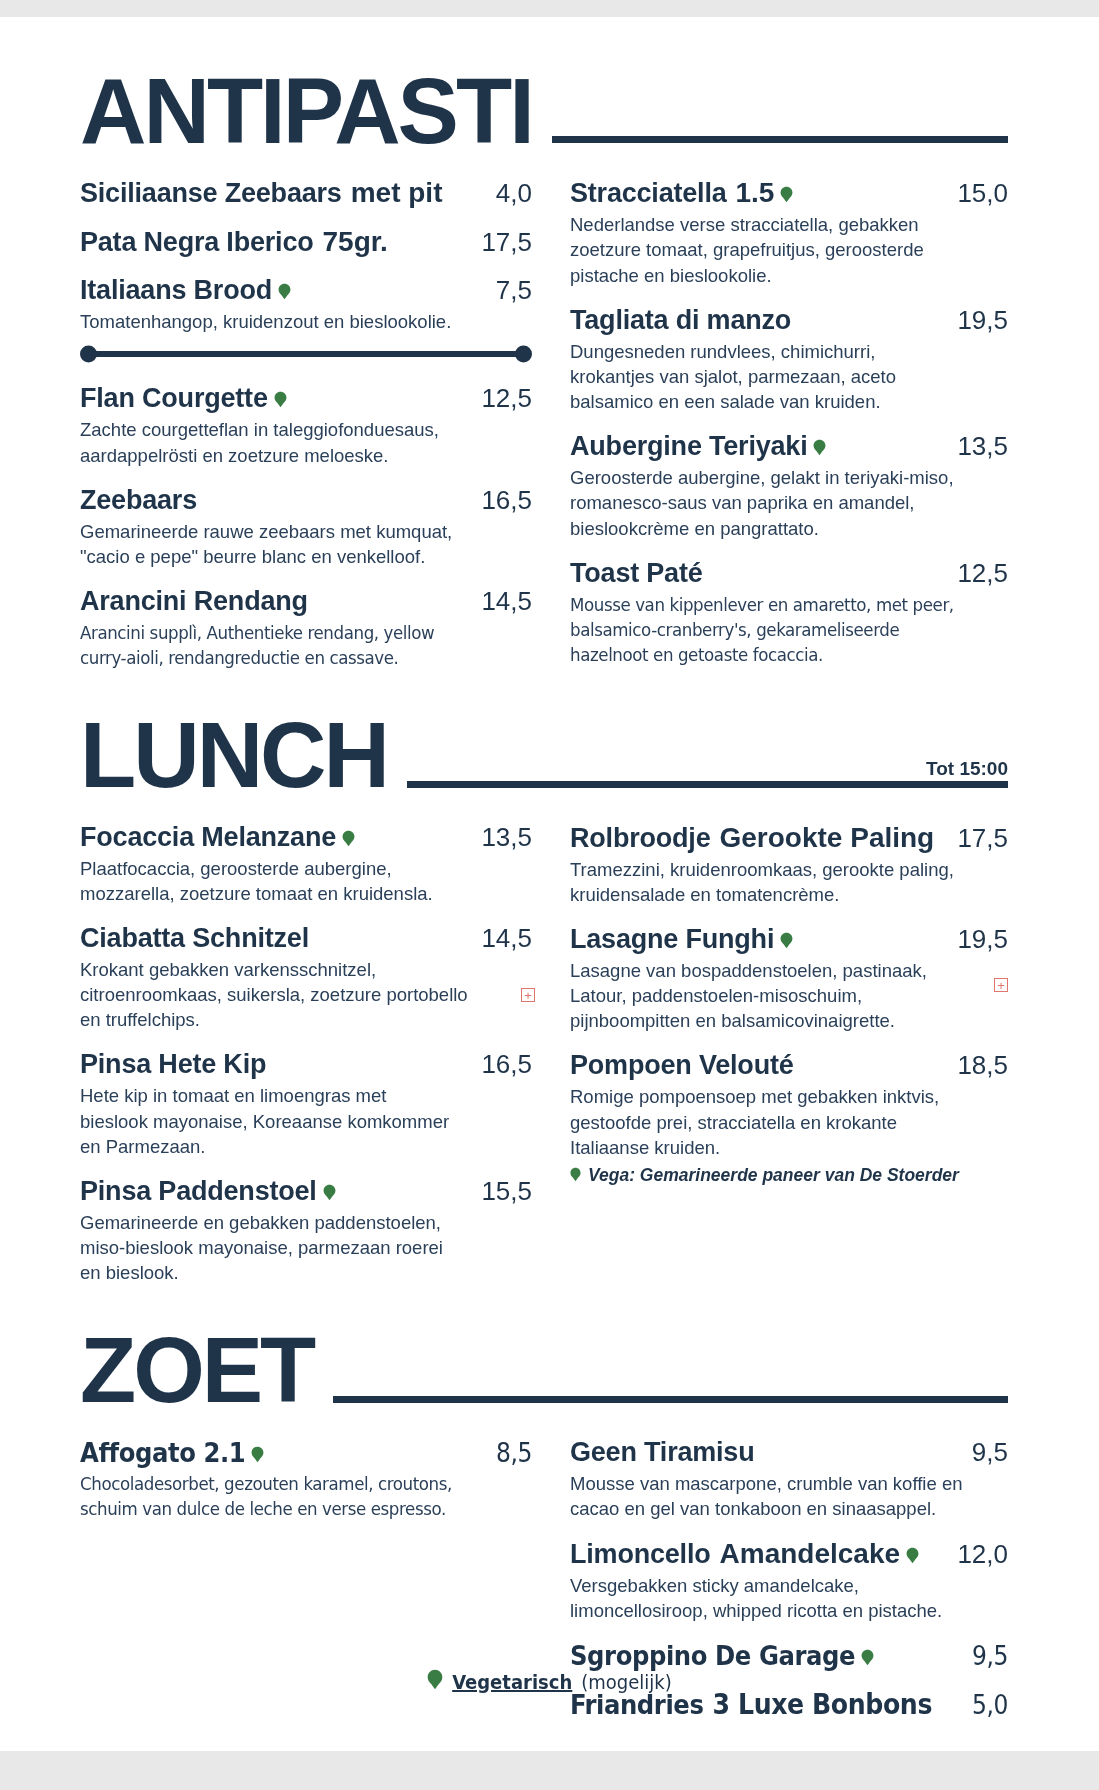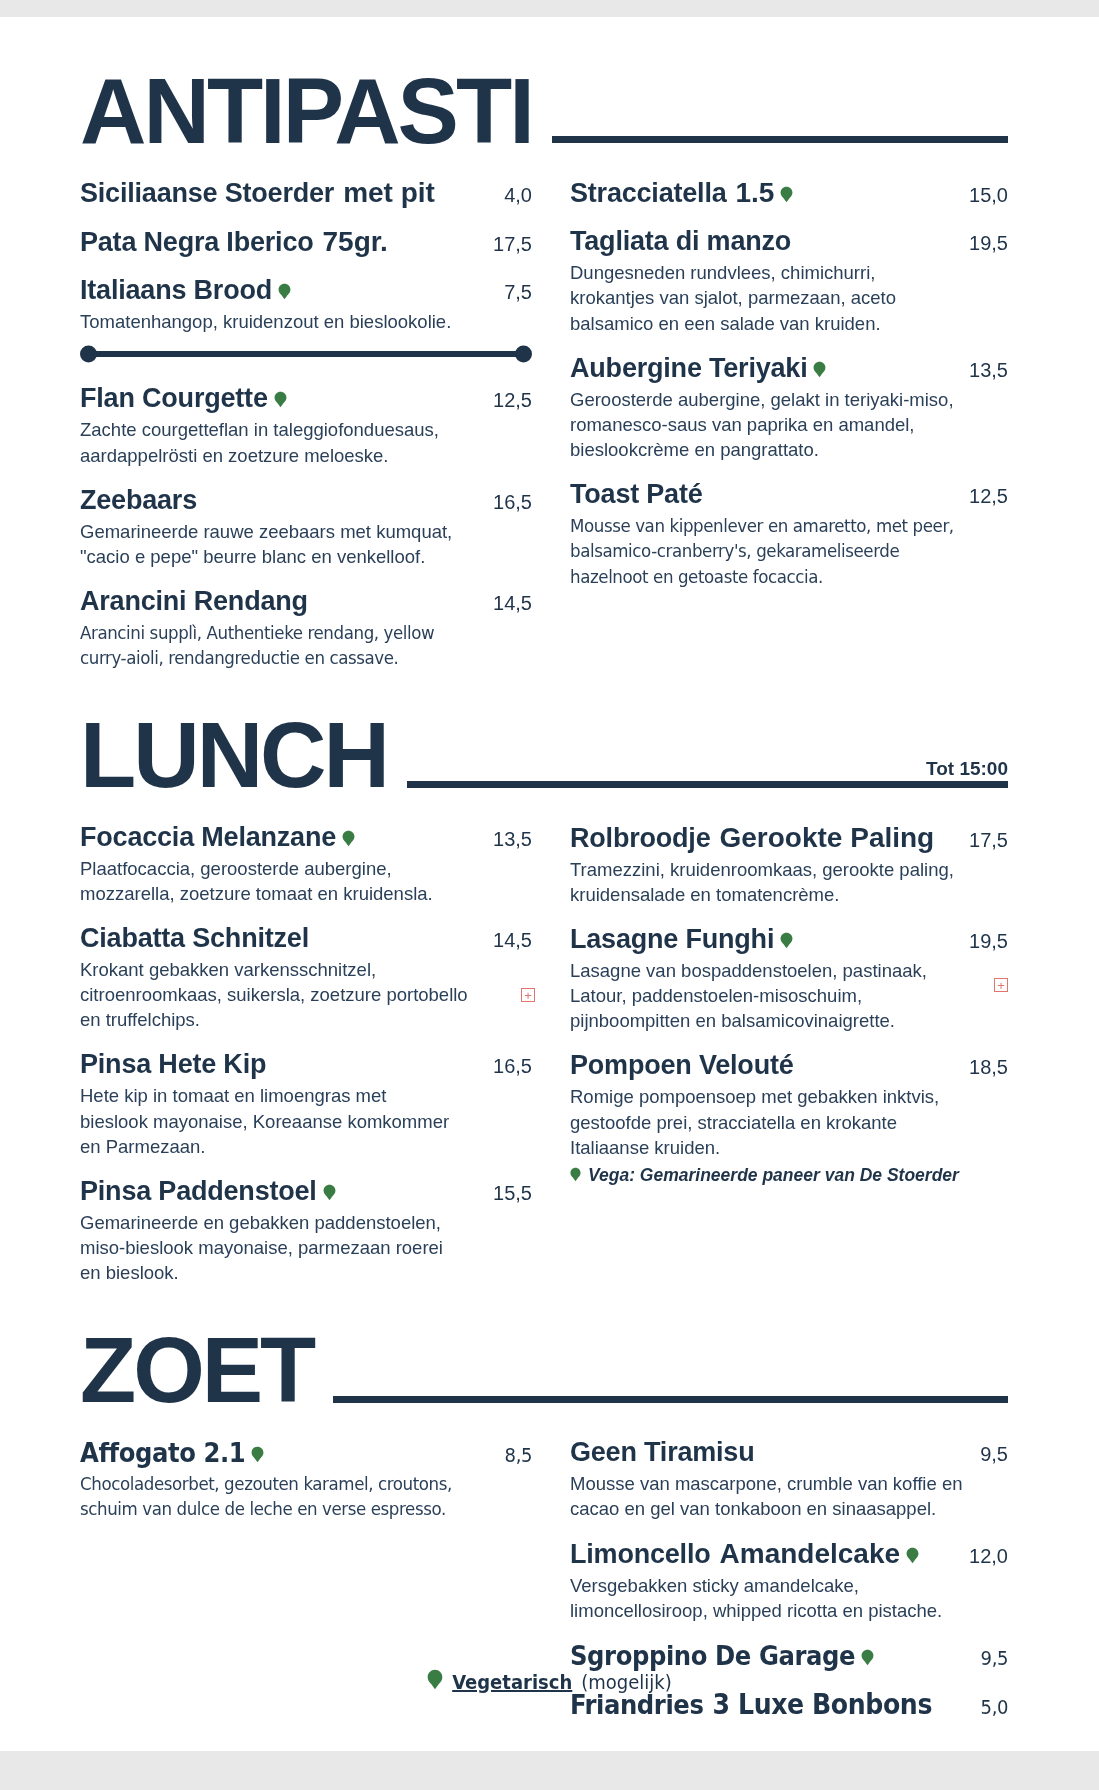--- a/index.html
+++ b/index.html
@@ -13,21 +13,21 @@
   .sec-head{display:flex;align-items:flex-end;position:relative;margin-bottom:27px;}
   .sec-title{font-size:92px;font-weight:700;line-height:0.84;letter-spacing:-3px;white-space:nowrap;}
   .sec-rule{flex:1;height:7px;background:#1f3349;margin:0 0 7px 20px;}
   .sec-note{position:absolute;right:0;bottom:15px;font-size:19px;font-weight:700;}
   .grid{display:grid;grid-template-columns:452px 438px;column-gap:38px;align-items:start;}
   .item{margin-bottom:17px;}
   .row{display:flex;align-items:baseline;}
   .name{font-size:27px;font-weight:700;letter-spacing:-0.2px;white-space:nowrap;}
   .suffix{font-size:28px;font-weight:700;margin-left:9px;white-space:nowrap;}
   .pin{margin-left:6px;flex:0 0 auto;transform:translateY(1px);}
-  .price{margin-left:auto;padding-left:10px;font-size:20px;font-weight:400;}
+  .price{margin-left:auto;padding-left:10px;font-size:26px;font-weight:400;}
   .desc{font-size:18.5px;line-height:1.36;margin-top:3px;white-space:pre-line;color:#2a3f58;}
   .cond, .cond .name, .cond .suffix, .cond .desc{
     font-family:"DejaVu Sans","Liberation Sans",sans-serif;
     font-stretch:condensed;letter-spacing:-0.4px;
   }
   .cond-desc{
     font-family:"DejaVu Sans","Liberation Sans",sans-serif;
     font-stretch:condensed;letter-spacing:-0.4px;
   }
   .divider{position:relative;height:6px;background:#1f3349;margin:16px 6px 26px 6px;}
@@ -59,21 +59,21 @@
   <div class="content" id="sections">
       <div class="sec">
         <div class="sec-head">
           <div class="sec-title">ANTIPASTI</div>
           <div class="sec-rule"></div>
         </div>
         <div class="grid">
           <div class="col">
             <div class="item">
               <div class="row">
-                <span class="name">Siciliaanse Stoerder</span>
+                <span class="name">Siciliaanse Zeebaars</span>
                 <span class="suffix">met pit</span>
                 <span class="price">4,0</span>
               </div>
             </div>
             <div class="item">
               <div class="row">
                 <span class="name">Pata Negra Iberico</span>
                 <span class="suffix">75gr.</span>
                 <span class="price">17,5</span>
               </div>
@@ -120,20 +120,23 @@
           <div class="col">
             <div class="item">
               <div class="row">
                 <span class="name">Stracciatella</span>
                 <span class="suffix">1.5</span>
                 <span class="pin"><svg width="13" height="17" viewBox="0 0 24 31">
                     <path d="M12 1C5.9 1 1 5.9 1 12c0 4.6 2.7 7.6 5.6 10.5L12 30l5.4-7.5C20.3 19.6 23 16.6 23 12 23 5.9 18.1 1 12 1z" fill="#3a7d44"></path>
                   </svg></span>
                 <span class="price">15,0</span>
               </div>
+              <div class="desc">Nederlandse verse stracciatella, gebakken
+zoetzure tomaat, grapefruitjus, geroosterde
+pistache en bieslookolie.</div>
             </div>
             <div class="item">
               <div class="row">
                 <span class="name">Tagliata di manzo</span>
                 <span class="price">19,5</span>
               </div>
               <div class="desc">Dungesneden rundvlees, chimichurri,
 krokantjes van sjalot, parmezaan, aceto
 balsamico en een salade van kruiden.</div>
             </div>

